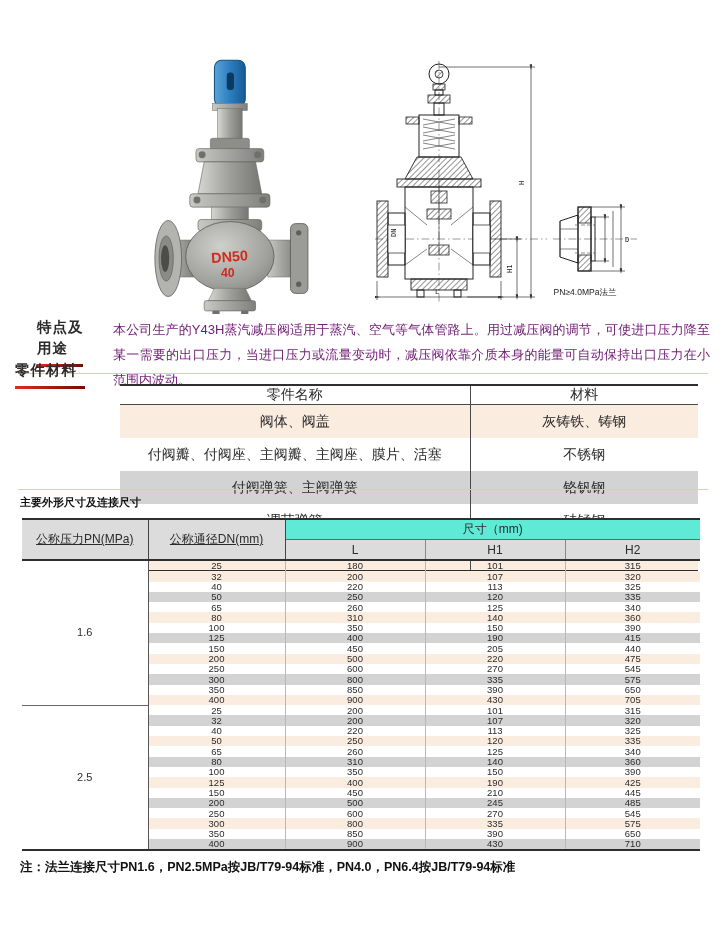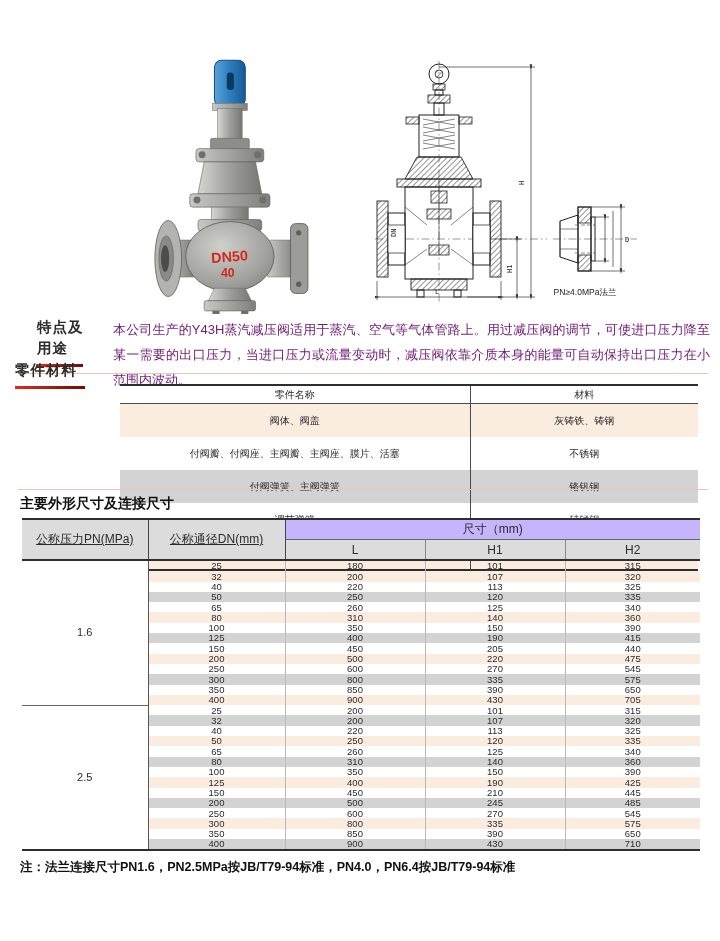--- a/index.html
+++ b/index.html
@@ -22,31 +22,31 @@
   #features{position:absolute;left:20px;top:317px;width:690px;display:flex;}
   #features .lbl{width:66px;flex:none;margin-left:17px;}
   #features .txt{margin-left:10px;width:612px;font-size:13px;line-height:25px;
     text-align:justify;color:#701a75;font-weight:500;}
   .pink-divider{position:absolute;left:18px;width:690px;height:1px;background:#edc5b4;}
   
   #materials-label{position:absolute;left:15px;top:360px;width:80px;}
   table{border-collapse:collapse;table-layout:fixed;}
   #materials-table{position:absolute;left:120px;top:384px;width:578px;
     border-top:2.5px solid #2e2e2e;border-bottom:2.5px solid #2e2e2e;
-    font-size:10px;color:#2b2b2b;text-align:center;}
+    font-size:14px;color:#2b2b2b;text-align:center;}
   #materials-table th{height:17px;font-weight:normal;border-bottom:1.5px solid #4a4a4a;padding:0;}
   #materials-table td{height:33px;padding:0;}
   #materials-table .c1{border-right:1.5px solid #4a4a4a;}
   
-  #dims-title{position:absolute;left:20px;top:495px;font-size:14px;font-weight:bold;color:#111;}
+  #dims-title{position:absolute;left:20px;top:495px;font-size:11px;font-weight:bold;color:#111;}
   #dims-table{position:absolute;left:22px;top:518px;width:678px;
     border-top:2.5px solid #2e2e2e;border-bottom:2.5px solid #2e2e2e;
     text-align:center;color:#2b2b2b;}
   #dims-table thead th{height:19px;padding:0;font-weight:normal;font-size:12px;background:#dcdcdc;}
-  #dims-table th.size-span{background:#c4b5fd;border-bottom:1px solid #666;}
+  #dims-table th.size-span{background:#5eead4;border-bottom:1px solid #666;}
   #dims-table th.vb{border-right:1.5px solid #444;text-decoration:underline;}
   #dims-table th.vl{border-right:1px solid #888;}
   #dims-table thead{border-bottom:2px solid #2e2e2e;}
   #dims-table tbody td{height:10.3px;padding:0;font-size:9.5px;line-height:1;
     border-right:1px solid #b8b8b8;}
   #dims-table tbody td:last-child{border-right:none;text-align:center;}
   #dims-table td.pn-cell{background:#fff;font-size:11px;border-right:1.2px solid #555;}
   #dims-table td.group-sep{border-top:1.5px solid #666;}
   tr.peach td{background:var(--peach);}
   tr.gray td{background:var(--gray);}

